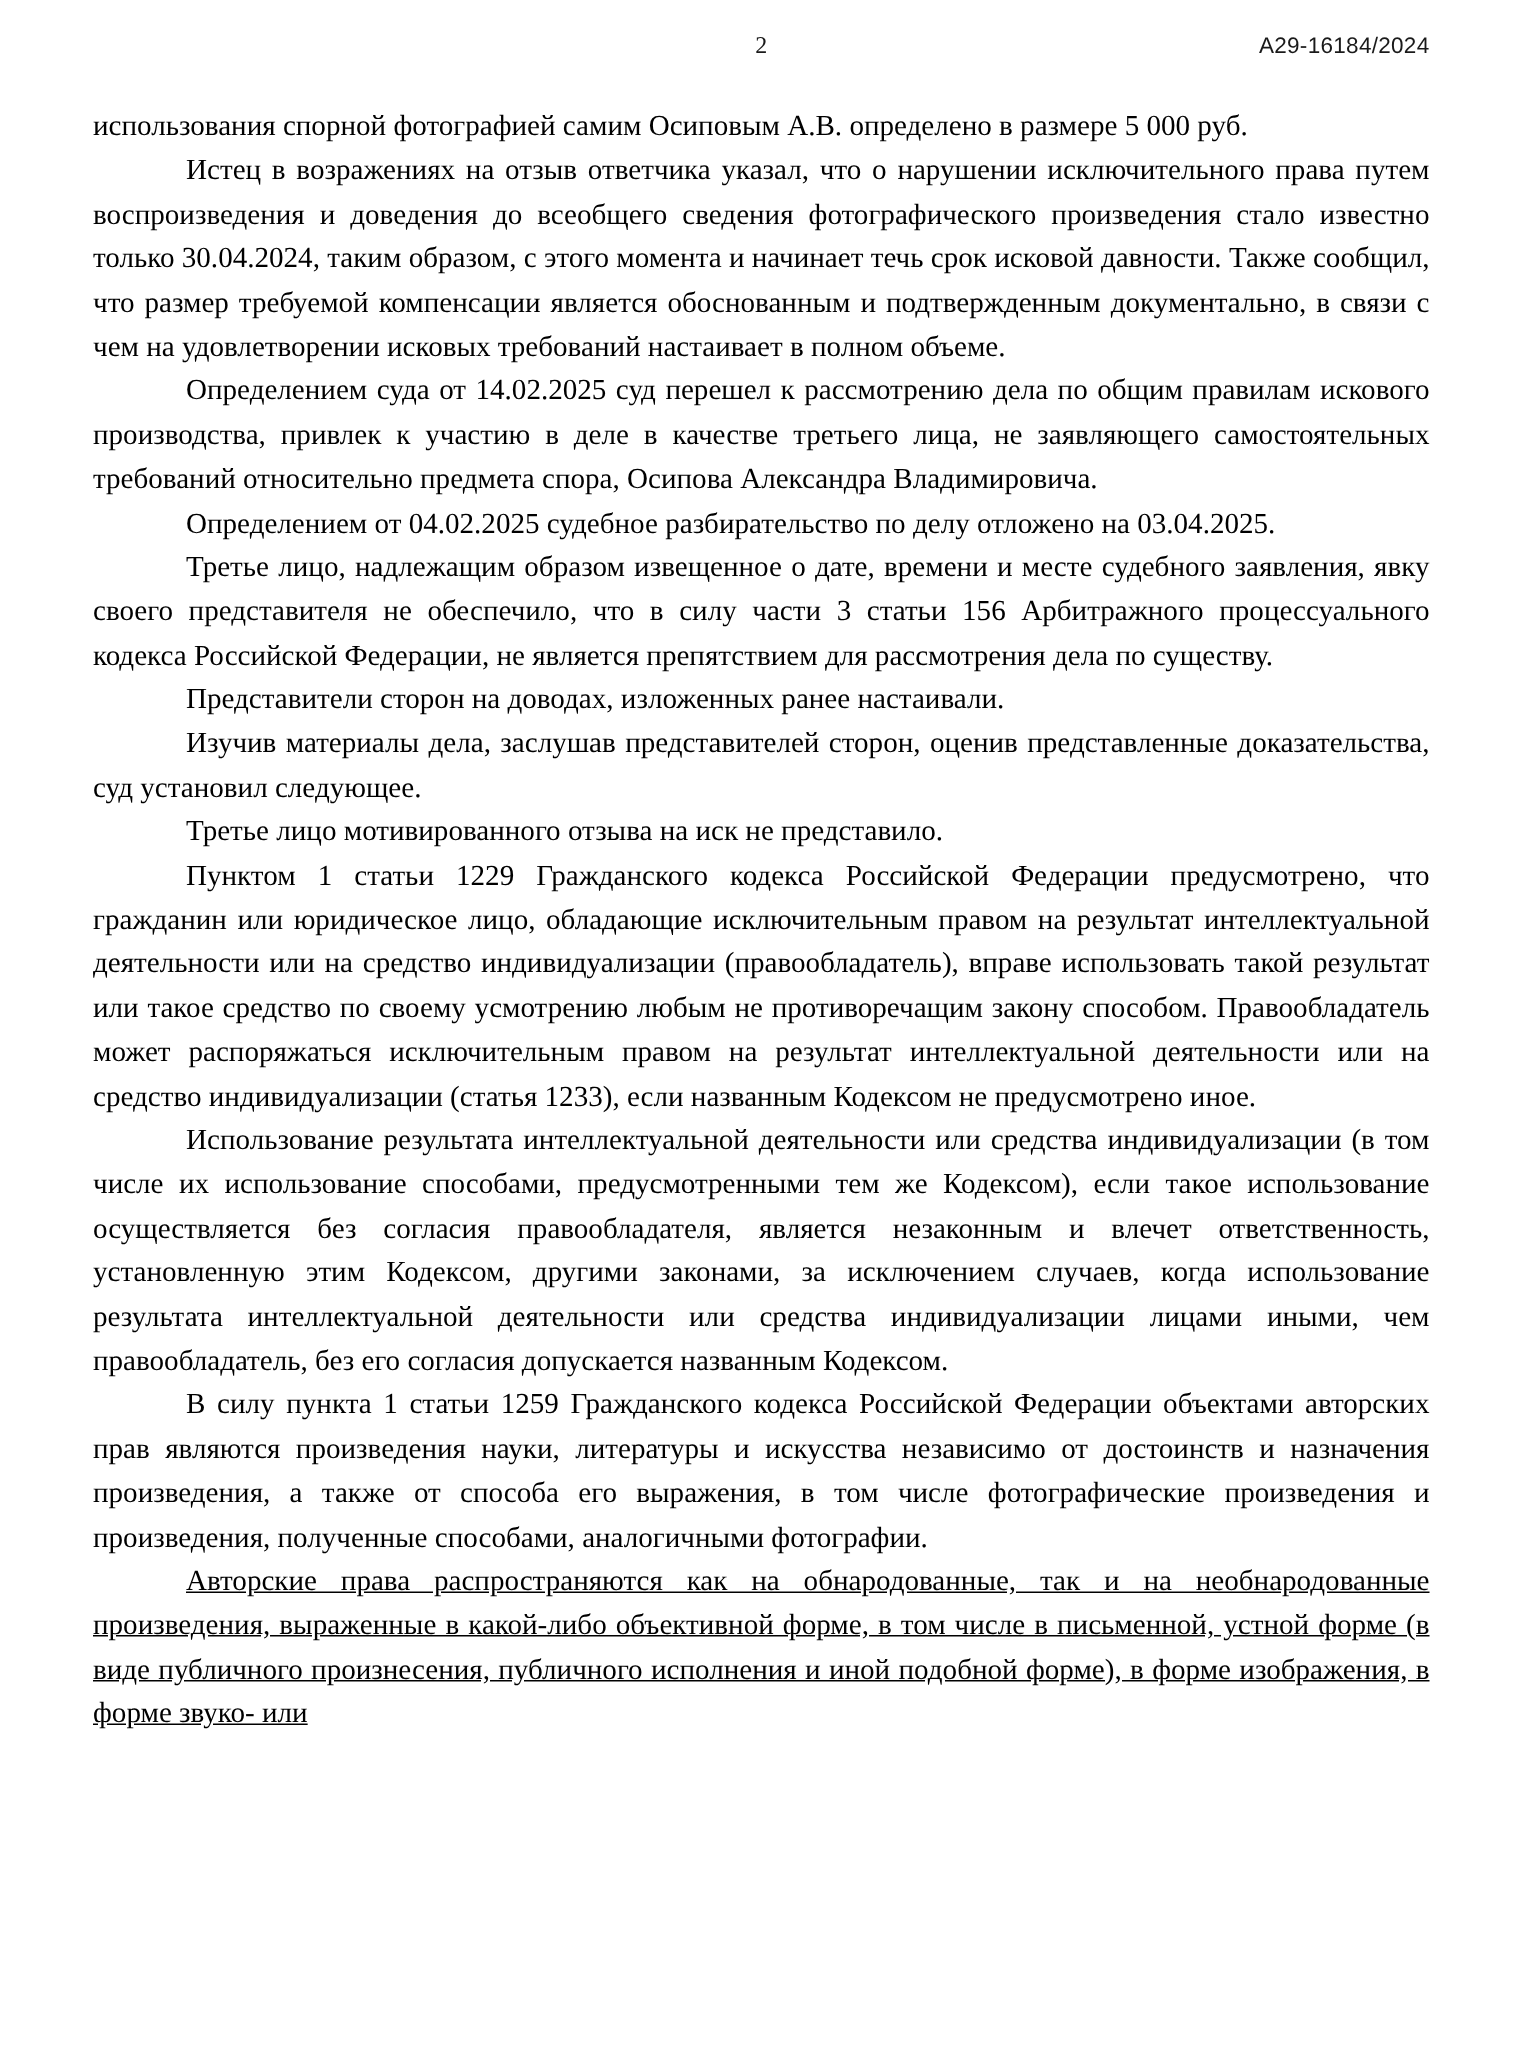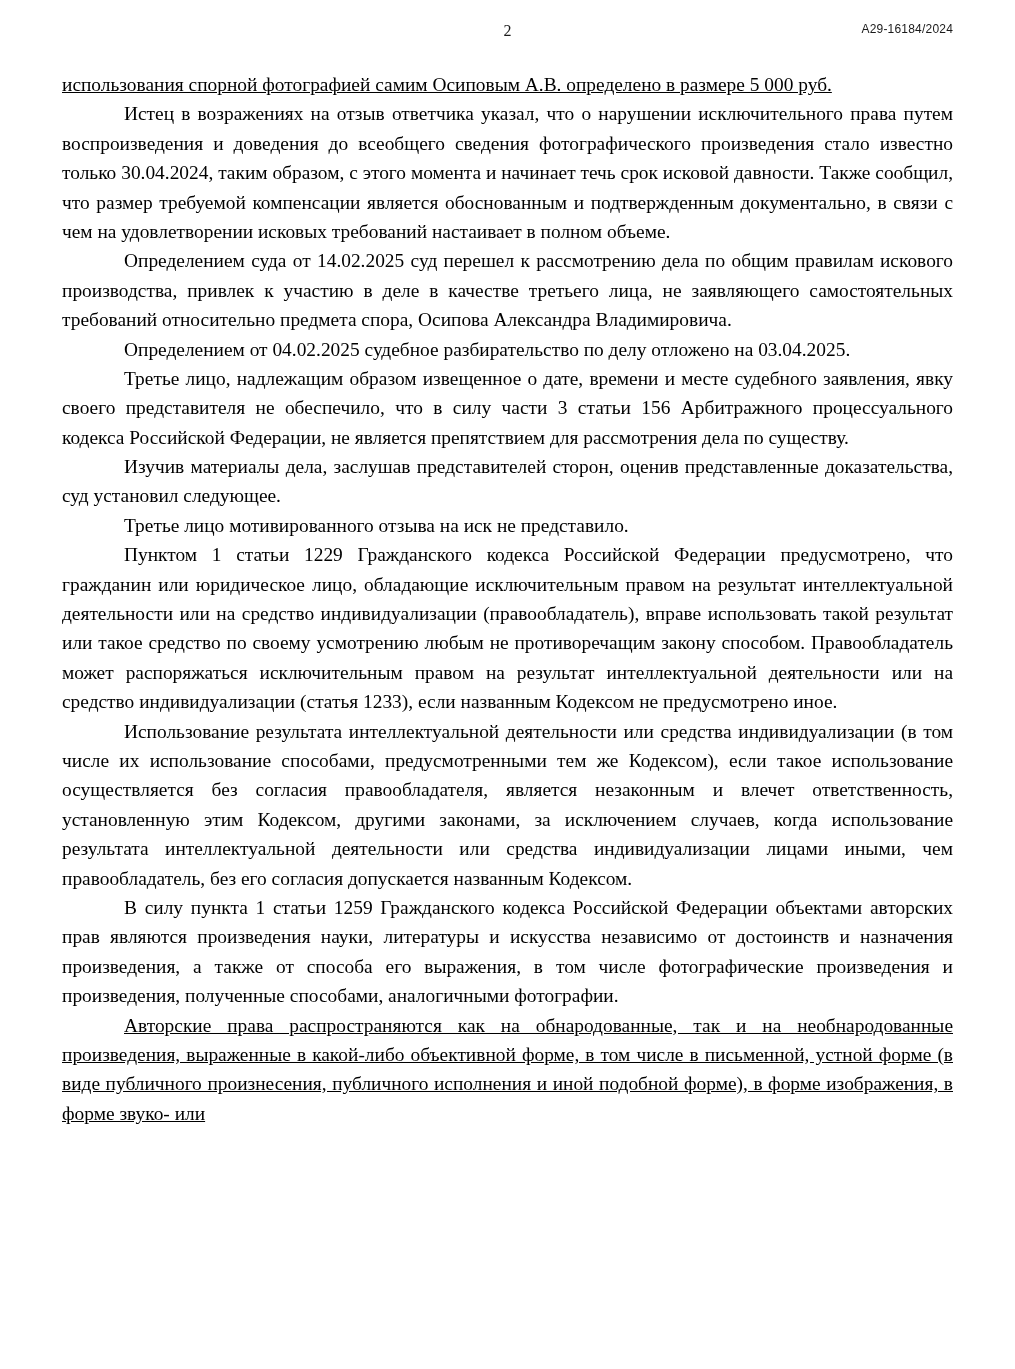--- a/index.html
+++ b/index.html
@@ -32,40 +32,39 @@
     transform: translateX(-50%);
     top: 0;
     font-family: "Liberation Serif", serif;
     font-size: 16px;
   }
   .header .case-number {
     position: absolute;
     right: 0;
     top: 0;
     font-family: "Liberation Sans", sans-serif;
-    font-size: 12px;
+    font-size: 15px;
     letter-spacing: 0.2px;
     text-align: right;
   }
   .body-text {
     margin-top: 14px;
     font-size: 19.4px;
     line-height: 1.515;
     text-align: justify;
     text-justify: inter-word;
     hyphens: none;
   }
   .body-text p {
     margin: 0;
     text-indent: 62px;
     text-align: justify;
   }
   .body-text p.cont {
     text-indent: 0;
-    text-decoration: underline;
   }
   .body-text p:last-child {
     text-align: justify;
     text-decoration: underline;
   }
 </style>
 </head>
 <body>
 
 <div class="page">
@@ -74,20 +73,21 @@
     <span class="page-number">2</span>
     <span class="case-number">А29-16184/2024</span>
   </div>
 
   <div class="body-text">
       <p class="cont">использования спорной фотографией самим Осиповым А.В. определено в размере 5 000 руб.</p>
       <p>Истец в возражениях на отзыв ответчика указал, что о нарушении исключительного права путем воспроизведения и доведения до всеобщего сведения фотографического произведения стало известно только 30.04.2024, таким образом, с этого момента и начинает течь срок исковой давности. Также сообщил, что размер требуемой компенсации является обоснованным и подтвержденным документально, в связи с чем на удовлетворении исковых требований настаивает в полном объеме.</p>
       <p>Определением суда от 14.02.2025 суд перешел к рассмотрению дела по общим правилам искового производства, привлек к участию в деле в качестве третьего лица, не заявляющего самостоятельных требований относительно предмета спора, Осипова Александра Владимировича.</p>
       <p>Определением от 04.02.2025 судебное разбирательство по делу отложено на 03.04.2025.</p>
       <p>Третье лицо, надлежащим образом извещенное о дате, времени и месте судебного заявления, явку своего представителя не обеспечило, что в силу части 3 статьи 156 Арбитражного процессуального кодекса Российской Федерации, не является препятствием для рассмотрения дела по существу.</p>
+      <p>Представители сторон на доводах, изложенных ранее настаивали.</p>
       <p>Изучив материалы дела, заслушав представителей сторон, оценив представленные доказательства, суд установил следующее.</p>
       <p>Третье лицо мотивированного отзыва на иск не представило.</p>
       <p>Пунктом 1 статьи 1229 Гражданского кодекса Российской Федерации предусмотрено, что гражданин или юридическое лицо, обладающие исключительным правом на результат интеллектуальной деятельности или на средство индивидуализации (правообладатель), вправе использовать такой результат или такое средство по своему усмотрению любым не противоречащим закону способом. Правообладатель может распоряжаться исключительным правом на результат интеллектуальной деятельности или на средство индивидуализации (статья 1233), если названным Кодексом не предусмотрено иное.</p>
       <p>Использование результата интеллектуальной деятельности или средства индивидуализации (в том числе их использование способами, предусмотренными тем же Кодексом), если такое использование осуществляется без согласия правообладателя, является незаконным и влечет ответственность, установленную этим Кодексом, другими законами, за исключением случаев, когда использование результата интеллектуальной деятельности или средства индивидуализации лицами иными, чем правообладатель, без его согласия допускается названным Кодексом.</p>
       <p>В силу пункта 1 статьи 1259 Гражданского кодекса Российской Федерации объектами авторских прав являются произведения науки, литературы и искусства независимо от достоинств и назначения произведения, а также от способа его выражения, в том числе фотографические произведения и произведения, полученные способами, аналогичными фотографии.</p>
       <p>Авторские права распространяются как на обнародованные, так и на необнародованные произведения, выраженные в какой-либо объективной форме, в том числе в письменной, устной форме (в виде публичного произнесения, публичного исполнения и иной подобной форме), в форме изображения, в форме звуко- или</p>
     </div>
 
 </div>
 

